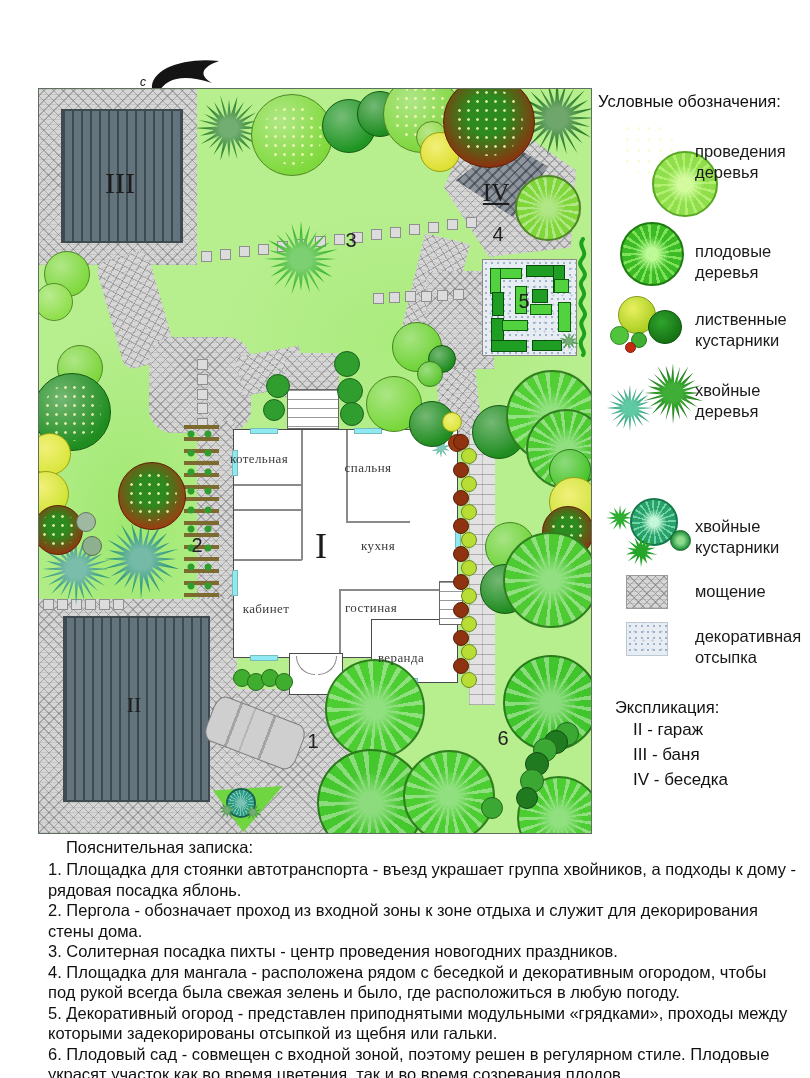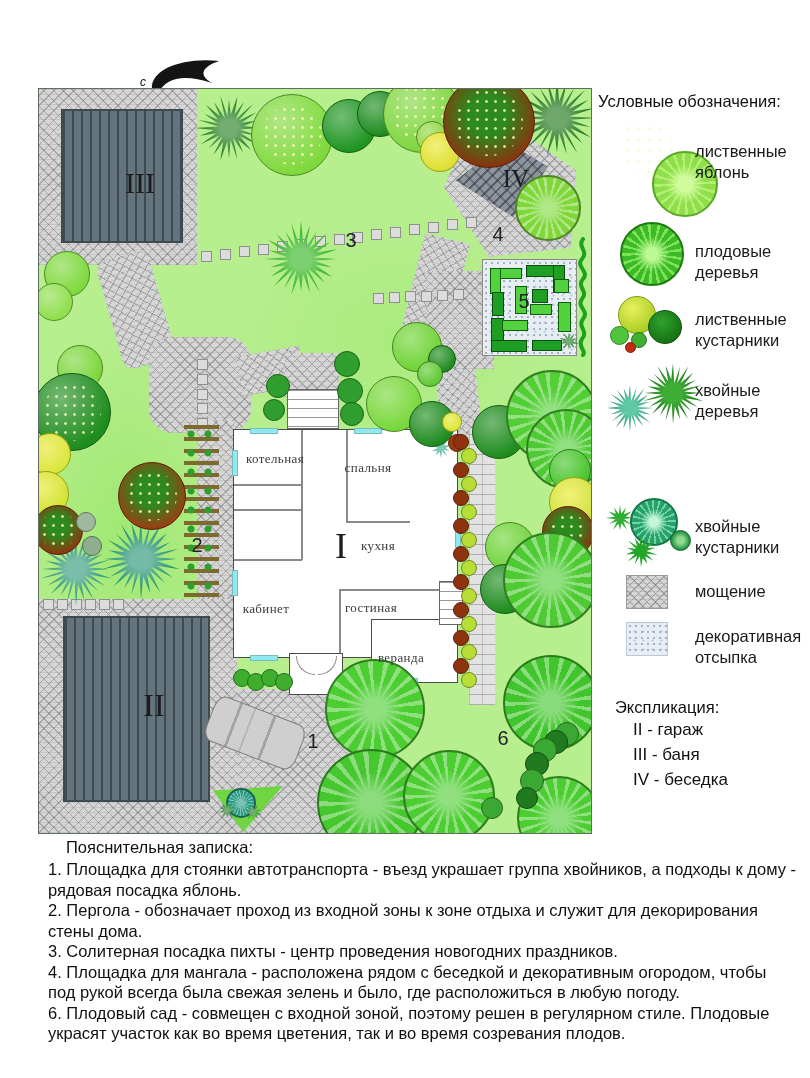--- a/index.html
+++ b/index.html
@@ -49,21 +49,21 @@
     border-radius:0 0 0 100%;}
   #trees{position:absolute;inset:0;z-index:4;pointer-events:none;}
   .tree{position:absolute;border-radius:50%;}
   .speck{background-image:radial-gradient(rgba(255,255,240,.65) 1px,transparent 1.6px),
     radial-gradient(rgba(230,255,160,.5) 1px,transparent 1.6px)!important;
     background-size:8px 8px,11px 11px!important;background-position:1px 1px,4px 5px!important;}
   .speck2{position:absolute;inset:12%;border-radius:50%;
     background-image:radial-gradient(rgba(255,250,190,.8) 1px,transparent 1.7px);
     background-size:9px 9px;}
   .plabel{position:absolute;z-index:6;transform:translate(-50%,-50%);white-space:nowrap;}
-  .rom{font-family:"Liberation Serif",serif;color:#1c1c1c;margin-left:20px;}
+  .rom{font-family:"Liberation Serif",serif;color:#1c1c1c;}
   .num{font-size:20px;color:#222;}
   .room{font-family:"Liberation Serif",serif;font-size:13px;color:#3a3a3a;letter-spacing:.4px;}
   .stones{position:absolute;inset:0;z-index:2;pointer-events:none;}
   .bedtri{position:absolute;z-index:2;background:#6fd641;
     clip-path:polygon(0 10%,97% 0,42% 100%);}
   .car{position:absolute;z-index:3;background:#cfcfcf;border:1.5px solid #7d7d7d;
     border-radius:10px/14px;transform:rotate(21deg);background-image:
     linear-gradient(90deg,transparent 0 24%,#a3a3a3 24% 27%,transparent 27% 40%,
       #b5b5b5 40% 42%,transparent 42% 62%,#a3a3a3 62% 65%,transparent 65%);}
   .liana{position:absolute;z-index:4;}
@@ -312,44 +312,44 @@
         <div class="tree" style="left: 422px; top: 499px; width: 14px; height: 14px; background: rgb(184, 221, 53); border: 1px solid rgb(114, 137, 33);"></div>
         <div class="tree" style="left: 414px; top: 513px; width: 14px; height: 14px; background: rgb(143, 50, 16); border: 1px solid rgb(89, 31, 10);"></div>
         <div class="tree" style="left: 422px; top: 527px; width: 14px; height: 14px; background: rgb(184, 221, 53); border: 1px solid rgb(114, 137, 33);"></div>
         <div class="tree" style="left: 414px; top: 541px; width: 14px; height: 14px; background: rgb(143, 50, 16); border: 1px solid rgb(89, 31, 10);"></div>
         <div class="tree" style="left: 422px; top: 555px; width: 14px; height: 14px; background: rgb(184, 221, 53); border: 1px solid rgb(114, 137, 33);"></div>
         <div class="tree" style="left: 414px; top: 569px; width: 14px; height: 14px; background: rgb(143, 50, 16); border: 1px solid rgb(89, 31, 10);"></div>
         <div class="tree" style="left: 422px; top: 583px; width: 14px; height: 14px; background: rgb(184, 221, 53); border: 1px solid rgb(114, 137, 33);"></div>
       </div>
 
     <div class="plabel rom" style="left:282px;top:457px;font-size:36px;">I</div>
-    <div class="plabel rom" style="left:95px;top:616px;font-size:32px;">II</div>
+    <div class="plabel rom" style="left:95px;top:616px;font-size:22px;">II</div>
     <div class="plabel rom" style="left:81px;top:94px;font-size:30px;">III</div>
-    <div class="plabel rom" style="left:457px;top:90px;font-size:25px;">IV</div>
+    <div class="plabel rom" style="left:457px;top:104px;font-size:25px;text-decoration:underline;">IV</div>
     <div class="plabel num" style="left:274px;top:652px;">1</div>
     <div class="plabel num" style="left:158px;top:456px;">2</div>
     <div class="plabel num" style="left:312px;top:151px;">3</div>
     <div class="plabel num" style="left:459px;top:145px;">4</div>
     <div class="plabel num" style="left:485px;top:212px;">5</div>
     <div class="plabel num" style="left:464px;top:649px;">6</div>
-    <div class="plabel room" style="left:236px;top:370px;">котельная</div>
+    <div class="plabel room" style="left:220px;top:370px;">котельная</div>
     <div class="plabel room" style="left:329px;top:379px;">спальня</div>
     <div class="plabel room" style="left:339px;top:457px;">кухня</div>
     <div class="plabel room" style="left:227px;top:520px;">кабинет</div>
     <div class="plabel room" style="left:332px;top:519px;">гостиная</div>
     <div class="plabel room" style="left:362px;top:569px;">веранда</div>
   </div>
 
   <div class="legend">
     <div class="leg-title">Условные обозначения:</div>
 
     <div class="lrow" style="top:25px;height:90px;">
       <div class="licon circ speck" style="left:20px;top:5px;width:56px;height:56px;background:radial-gradient(circle at 38% 35%,#35a832,#167a14 75%);"></div>
       <div class="licon circ" style="left:54px;top:38px;width:62px;height:62px;background:radial-gradient(circle at 50% 50%,rgba(220,255,170,.85) 0 16%,transparent 44%),repeating-conic-gradient(#8fdf4c 0 12deg,#b2ef71 12deg 18deg);border:2px solid #57a822;"></div>
-      <div class="llabel" style="top:28px;">лиственные яблонь</div>
+      <div class="llabel" style="top:28px;">проведения деревья</div>
     </div>
 
     <div class="lrow" style="top:130px;height:70px;">
       <div class="licon circ" style="left:22px;top:4px;width:60px;height:60px;background:radial-gradient(circle at 50% 50%,rgba(200,255,160,.9) 0 14%,transparent 42%),repeating-conic-gradient(#3dbb26 0 11deg,#7fe35a 11deg 17deg);border:2px solid #1d7d10;"></div>
       <div class="llabel" style="top:23px;">плодовые деревья</div>
     </div>
 
     <div class="lrow" style="top:200px;height:70px;">
       <div class="licon circ" style="left:20px;top:8px;width:36px;height:36px;background:radial-gradient(circle at 38% 32%,#e8f060,#a8cc1e 78%);border:1px solid #7f9a10;"></div>
       <div class="licon circ" style="left:50px;top:22px;width:32px;height:32px;background:radial-gradient(circle at 40% 35%,#2fa32c,#146e12 78%);border:1px solid #0c540c;"></div>
@@ -391,15 +391,16 @@
     <div class="expl-item">III - баня</div>
     <div class="expl-item">IV - беседка</div>
   </div>
 
   <div class="notes">
     <div class="notes-title">Пояснительная записка:</div>
     <p>1. Площадка для стоянки автотранспорта - въезд украшает группа хвойников, а подходы к дому - рядовая посадка яблонь.</p>
     <p>2. Пергола - обозначает проход из входной зоны к зоне отдыха и служит для декорирования стены дома.</p>
     <p>3. Солитерная посадка пихты - центр проведения новогодних праздников.</p>
     <p>4. Площадка для мангала - расположена рядом с беседкой и декоративным огородом, чтобы под рукой всегда была свежая зелень  и было, где расположиться в любую погоду.</p>
+    <p>5. Декоративный огород - представлен приподнятыми модульными «грядками», проходы между которыми задекорированы отсыпкой из щебня или гальки.</p>
     <p>6. Плодовый сад - совмещен с входной зоной, поэтому решен в регулярном стиле. Плодовые украсят участок как во время цветения, так и во время созревания плодов.</p>
   </div>
 </div>
 
 </body></html>

